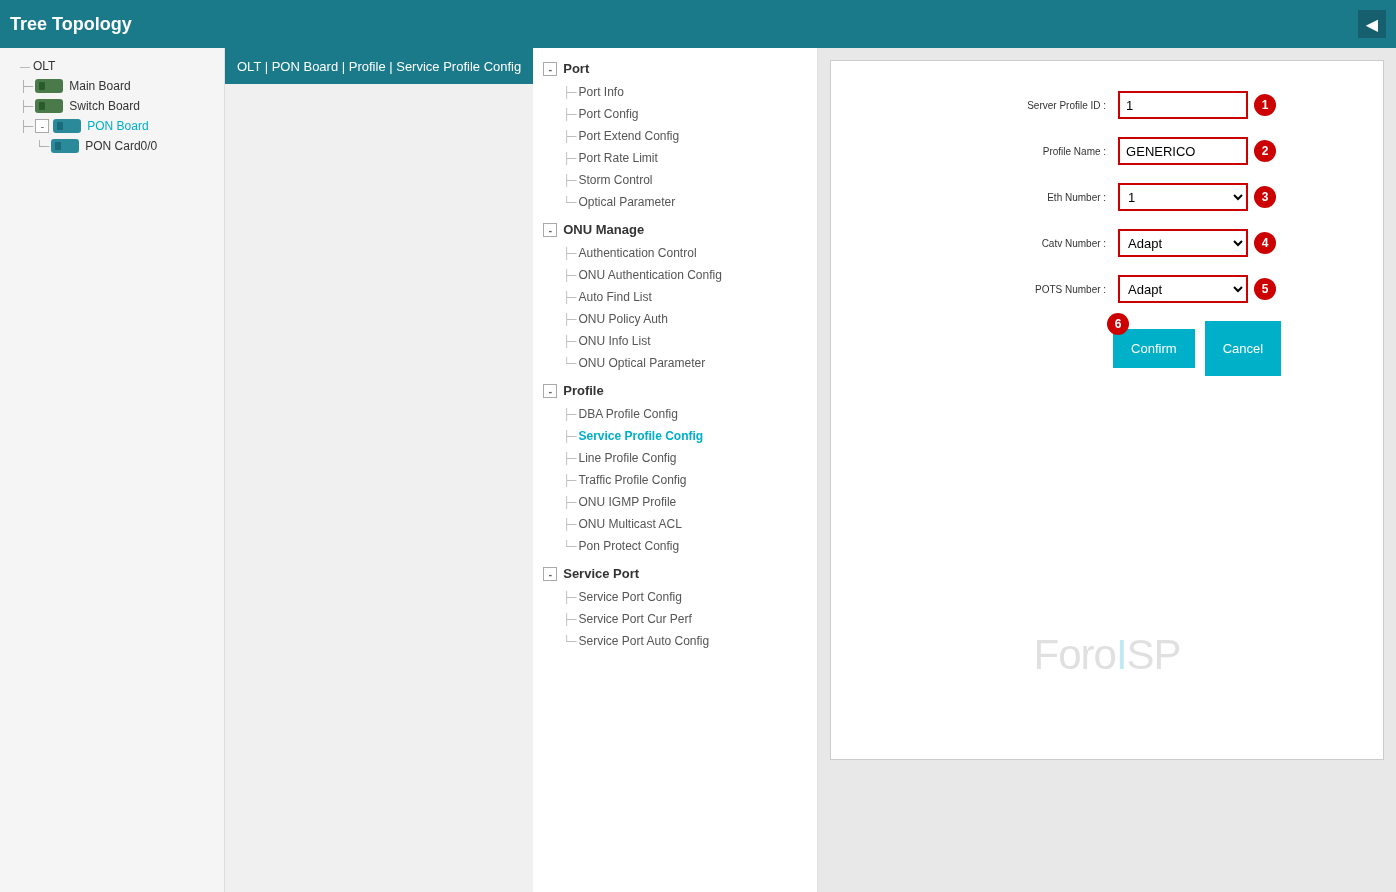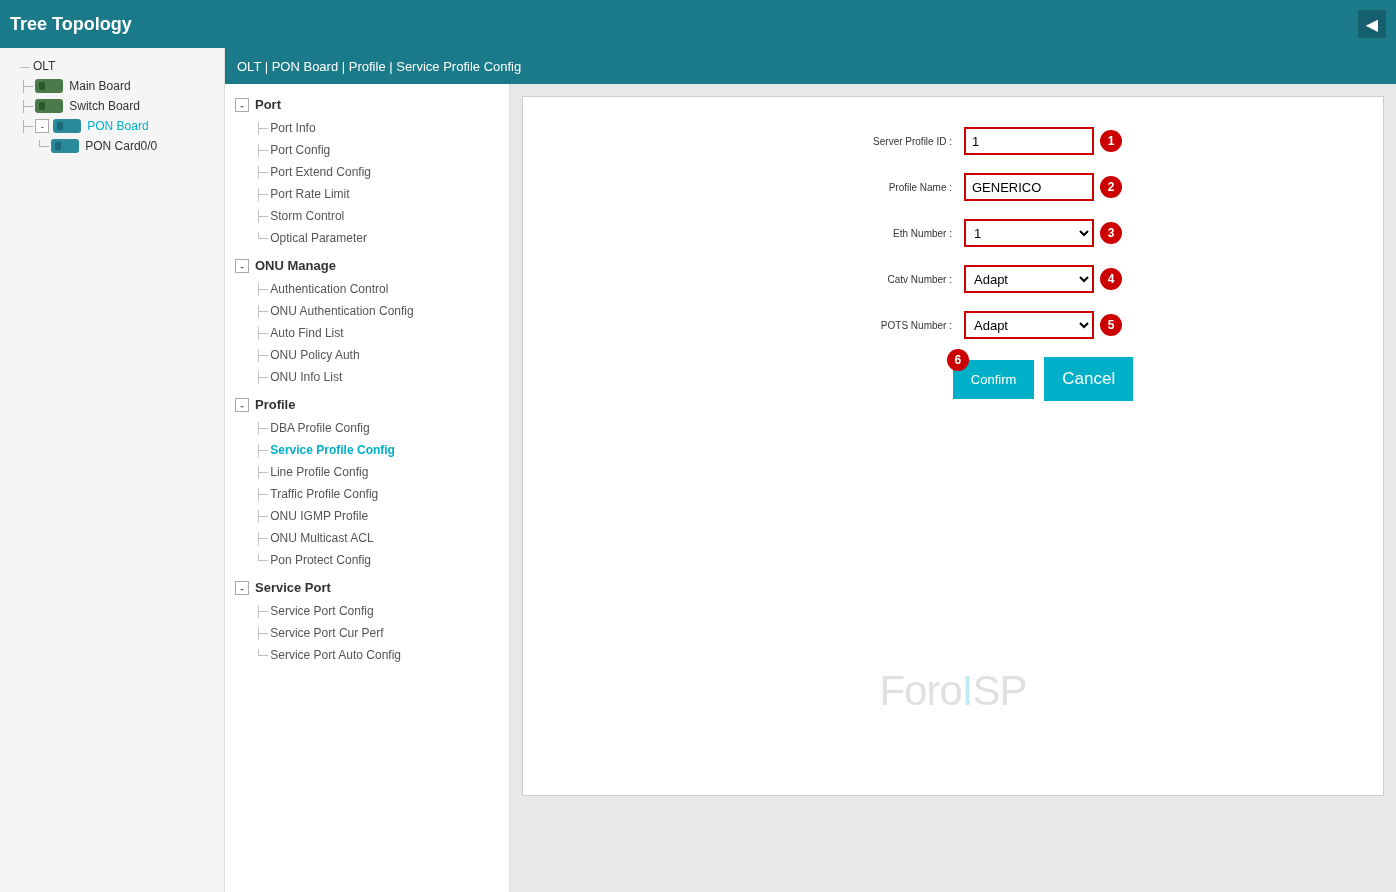--- a/index.html
+++ b/index.html
@@ -83,21 +83,21 @@
       font-size: 11px;
       margin-right: 4px;
       color: #666;
       cursor: pointer;
     }
 
     
     .main {
       flex: 1;
       display: flex;
-      flex-direction: column;
+      flex-direction: row;
       overflow: hidden;
     }
 
     
     .breadcrumb {
       background: #1a7a8a;
       color: white;
       padding: 6px 12px;
       font-size: 13px;
       height: 36px;
@@ -241,23 +241,23 @@
       border: none;
       padding: 12px 18px;
       cursor: pointer;
       font-size: 13px;
       margin-right: 10px;
     }
     .btn-cancel {
       background: #00b0c8;
       color: white;
       border: none;
-      padding: 12px 18px;
-      cursor: pointer;
-      font-size: 17px;
+      padding: 20px 18px;
+      cursor: pointer;
+      font-size: 13px;
     }
 
     
     .watermark {
       position: absolute;
       bottom: 80px;
       left: 50%;
       transform: translateX(-50%);
       text-align: center;
       opacity: 0.25;
@@ -355,20 +355,23 @@
               <span>ONU Authentication Config</span>
             </div>
           <div class="nav-item">
               <span>Auto Find List</span>
             </div>
           <div class="nav-item">
               <span>ONU Policy Auth</span>
             </div>
           <div class="nav-item">
               <span>ONU Info List</span>
+            </div>
+          <div class="nav-item last">
+              <span>ONU Optical Parameter</span>
             </div>
         </div>
 
         <div class="nav-section">
           <div class="nav-section-header">
             <span class="expand-box">-</span>
             <span>Profile</span>
           </div>
           <div class="nav-item">
               <span>DBA Profile Config</span>

